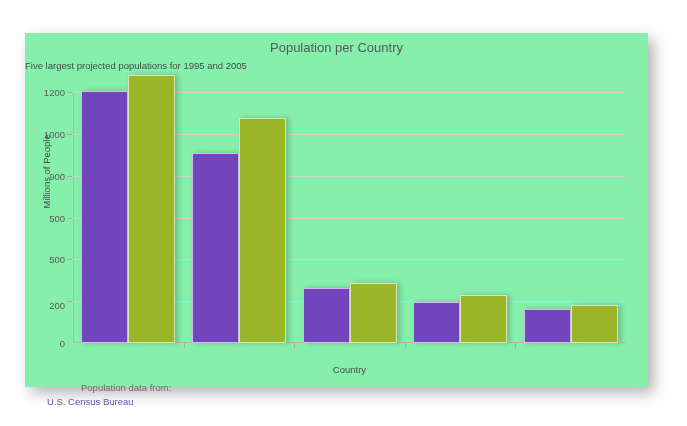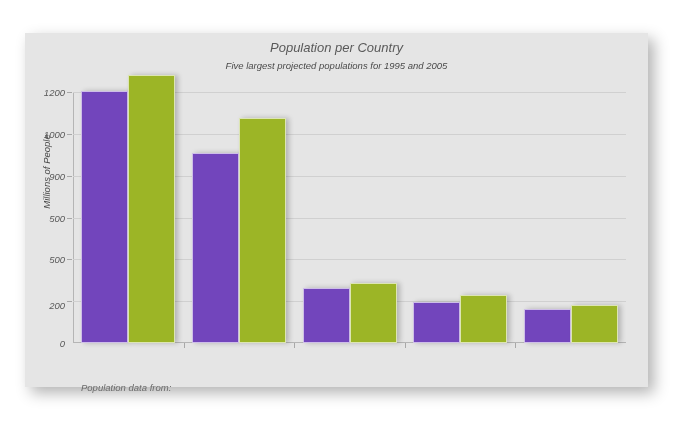--- a/index.html
+++ b/index.html
@@ -20,41 +20,40 @@
     height: 426px;
   }
 
   
   #panel {
     position: absolute;
     left: 25px;
     top: 33px;
     width: 623px;
     height: 354px;
-    background: #e5e5e5;
+    background: #86efac;
     box-shadow: 6px 6px 14px rgba(0,0,0,0.30);
-    font-style: italic;
   }
 
   
   #chart-title {
     position: absolute;
     left: 0;
     top: 7px;
     width: 623px;
     text-align: center;
     font-size: 13px;
     color: #595959;
   }
   #chart-subtitle {
     position: absolute;
     left: 0;
     top: 27px;
     width: 623px;
-    text-align: center;
+    text-align: left;
     font-size: 9.5px;
     color: #4a4a4a;
   }
 
   
   #plot {
     position: absolute;
     left: 48px;
     top: 59px;
     width: 553px;
@@ -258,19 +257,21 @@
           <div class="bar b" title="Brazil 2005: 183" style="height: 38.2775px; background: rgb(156, 181, 38);"></div>
         </div>
       </div>
 
     <div id="xticks">
         <div class="xtick-mark" style="left: 110.6px;"></div>
         <div class="xtick-mark" style="left: 221.2px;"></div>
         <div class="xtick-mark" style="left: 331.8px;"></div>
         <div class="xtick-mark" style="left: 442.4px;"></div>
       </div>
+    <div id="xlabel">Country</div>
 
     <div id="footer">
       <span id="footer-caption">Population data from:</span>
+      <a id="footer-link" href="#">U.S. Census Bureau</a>
     </div>
 
   </div>
 </div>
 
 </body></html>

